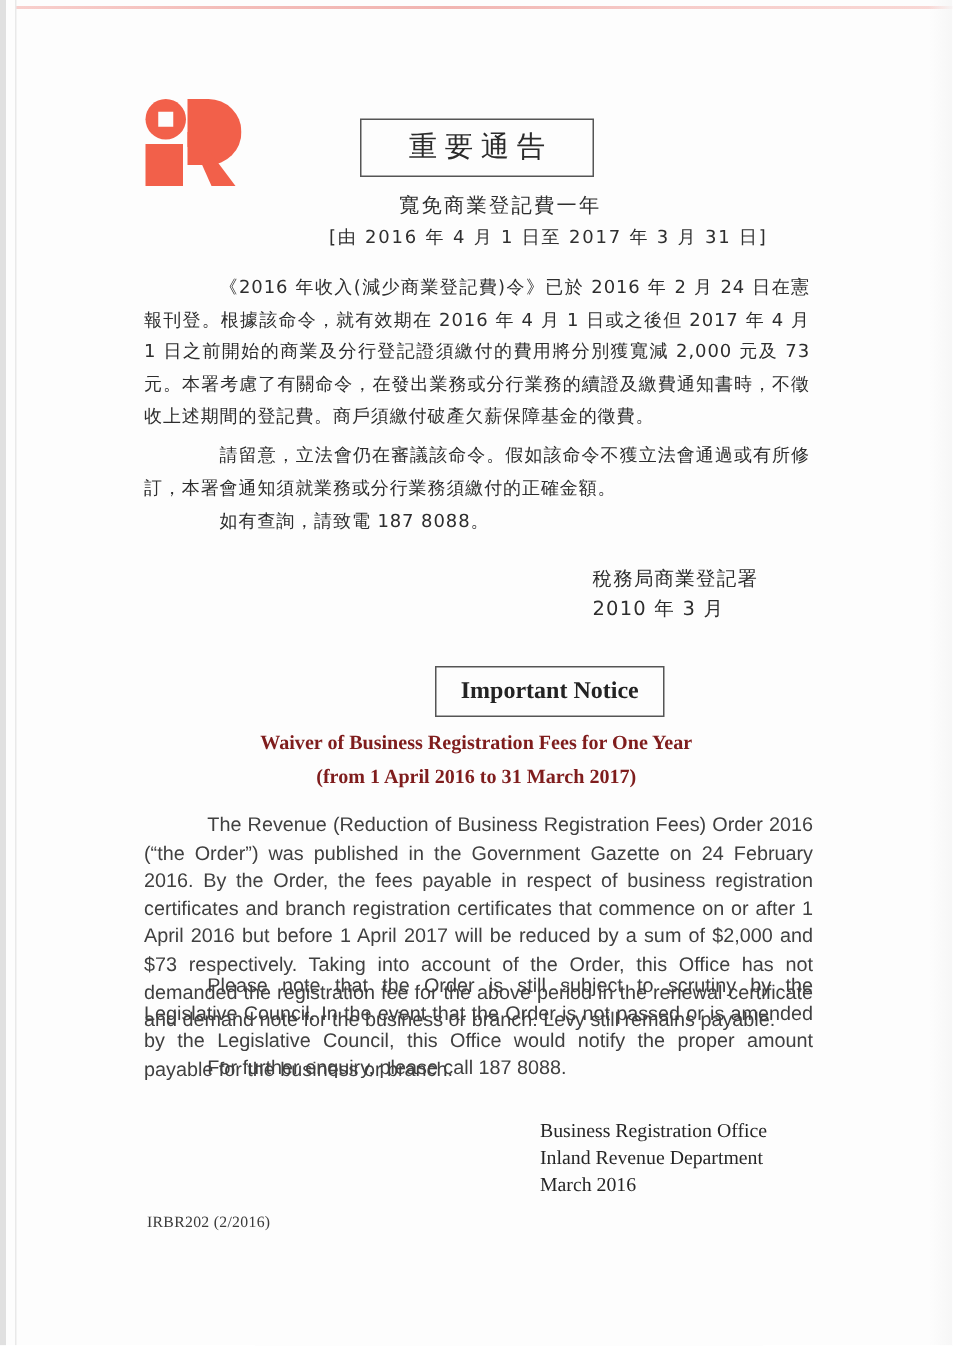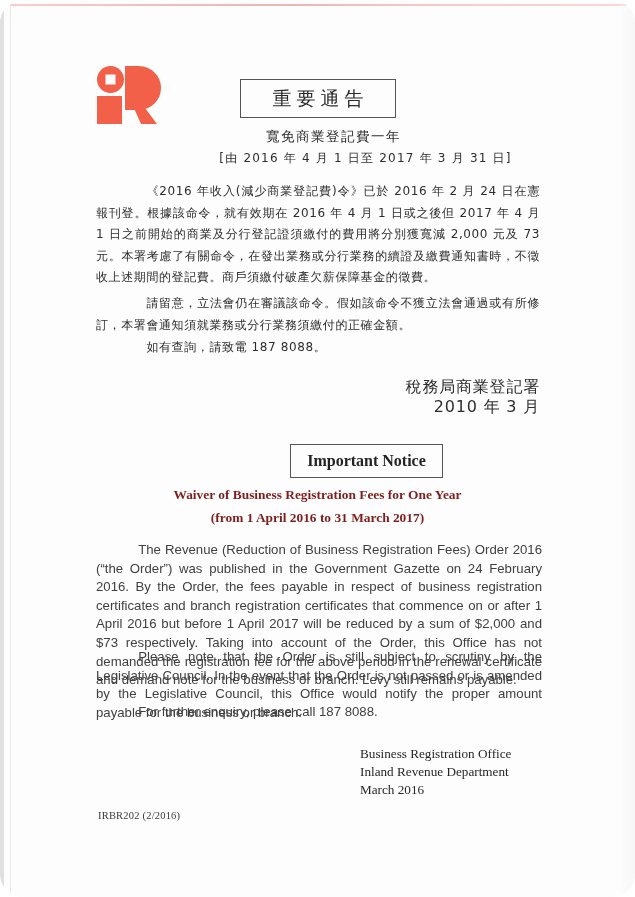--- a/index.html
+++ b/index.html
@@ -10,21 +10,20 @@
   body {
     font-family: "Liberation Serif", "DejaVu Serif", serif;
   }
   .page {
     position: relative;
     width: 635px;
     height: 897px;
     background: #fdfdfd;
     box-sizing: border-box;
     overflow: hidden;
-    border-radius: 23px;
   }
   
   .scan-top-line {
     position: absolute;
     top: 4px; left: 10px; right: 0;
     height: 2px;
     background: linear-gradient(90deg,#f7c7c4 0%, #f2b2ae 22%, #efa8a4 46%, #f5c3c0 70%, #f8d2cf 100%);
     opacity: .85;
   }
   .scan-left-edge {
@@ -112,23 +111,23 @@
     letter-spacing: .6px;
   }
   .zh-indent { text-indent: 4.2em; }
   #zh-p1 { top: 181px; }
   #zh-p2 { top: 293px; }
   #zh-p3 { top: 337px; }
 
   .zh-sign {
     position: absolute;
     right: 95px;
-    text-align: right;
-    font-family: "DejaVu Sans", sans-serif;
-    font-size: 16px;
+    text-align: left;
+    font-family: "DejaVu Sans", sans-serif;
+    font-size: 13px;
     line-height: 20px;
     color: #2d2d2d;
     letter-spacing: .8px;
   }
   #zh-sign { top: 377px; width: 145px; }
 
   
   .en-subtitle {
     position: absolute;
     left: 0; width: 635px;

